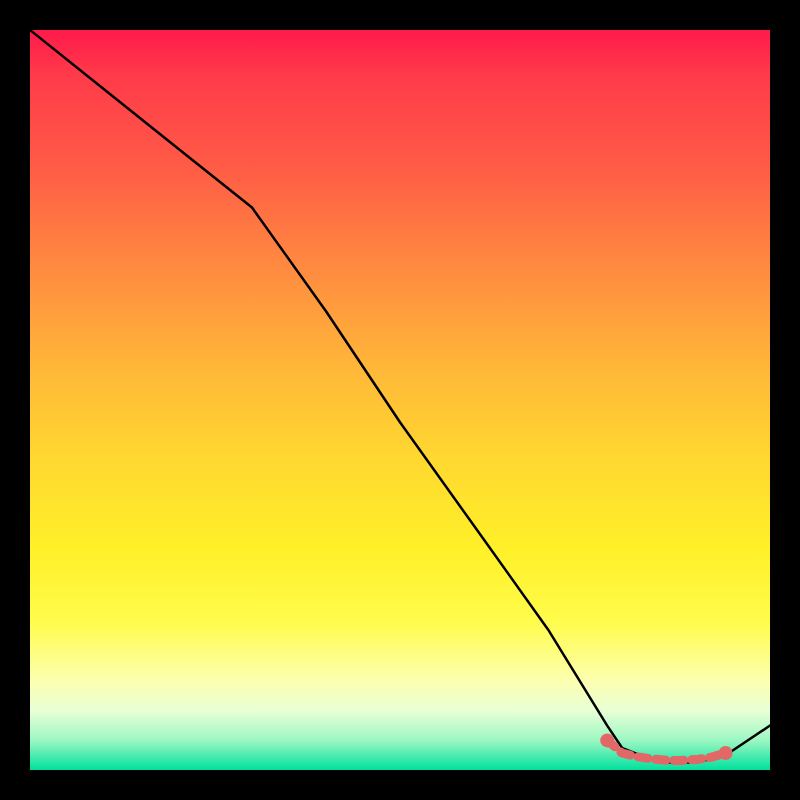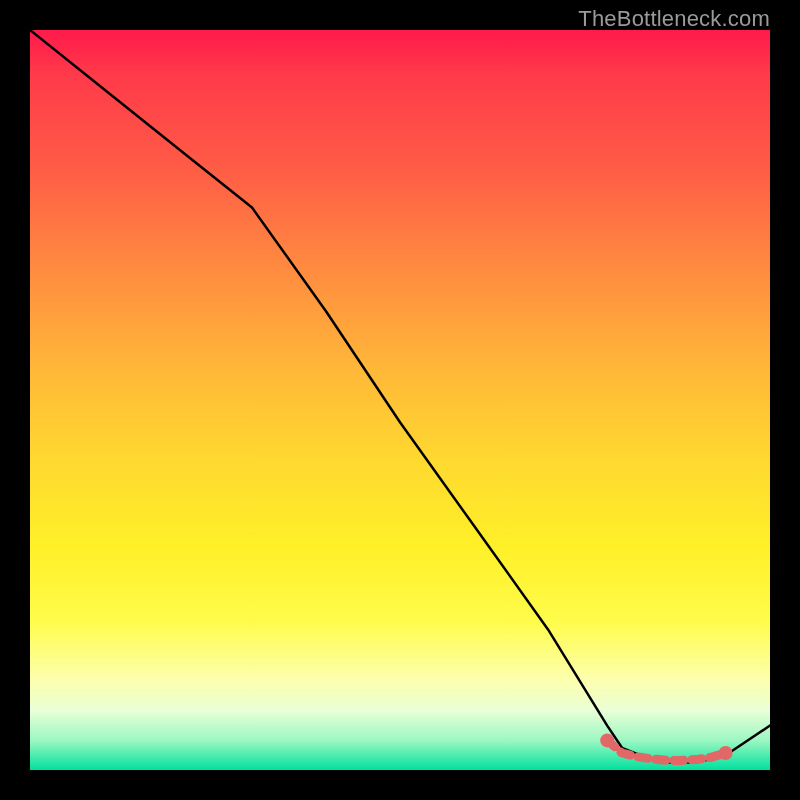--- a/index.html
+++ b/index.html
@@ -63,21 +63,20 @@
     font-size: 22px;
     letter-spacing: 0.2px;
     user-select: none;
   }
 </style>
 </head>
 <body>
 
 <div class="frame">
 
-  <div class="watermark">TheBottleneck.com</div>
 
   <div class="plot-area">
     <div class="gradient-bg"></div>
 
     <svg class="curve-svg" viewBox="0 0 740 740" preserveAspectRatio="none">
       <polyline id="curve-path" fill="none" stroke="#000000" stroke-width="2.5" stroke-linejoin="round" stroke-linecap="round" points="0.0,0.0 74.0,59.2 148.0,118.4 222.0,177.6 296.0,281.2 370.0,392.2 444.0,495.8 518.0,599.4 577.2,695.6 592.0,717.8 629.0,732.6 666.0,732.6 695.6,725.2 740.0,695.6"></polyline>
       <g id="marker-group">
           <polyline points="577.2,710.4 592.0,723.0 606.8,726.7 621.6,728.9 636.4,730.4 651.2,730.4 666.0,729.6 680.8,727.4 695.6,723.0" fill="none" stroke="#e26868" stroke-width="9" stroke-linecap="round" stroke-linejoin="round" stroke-dasharray="10 8"></polyline>
           <circle cx="577.2" cy="710.4" r="7" fill="#e26868"></circle>
           <circle cx="695.6" cy="723.0" r="7" fill="#e26868"></circle>

